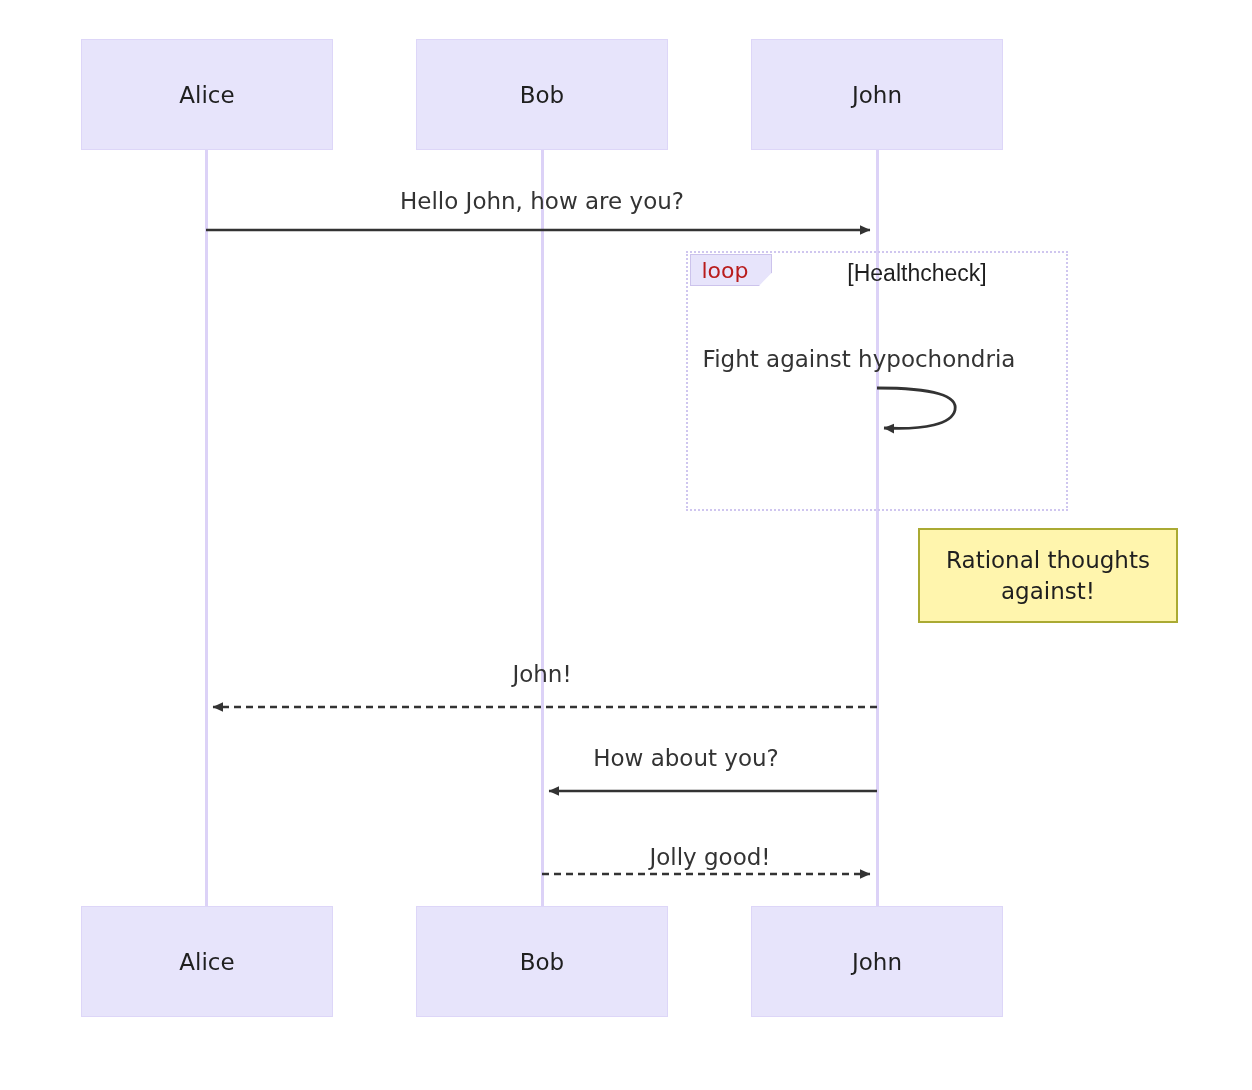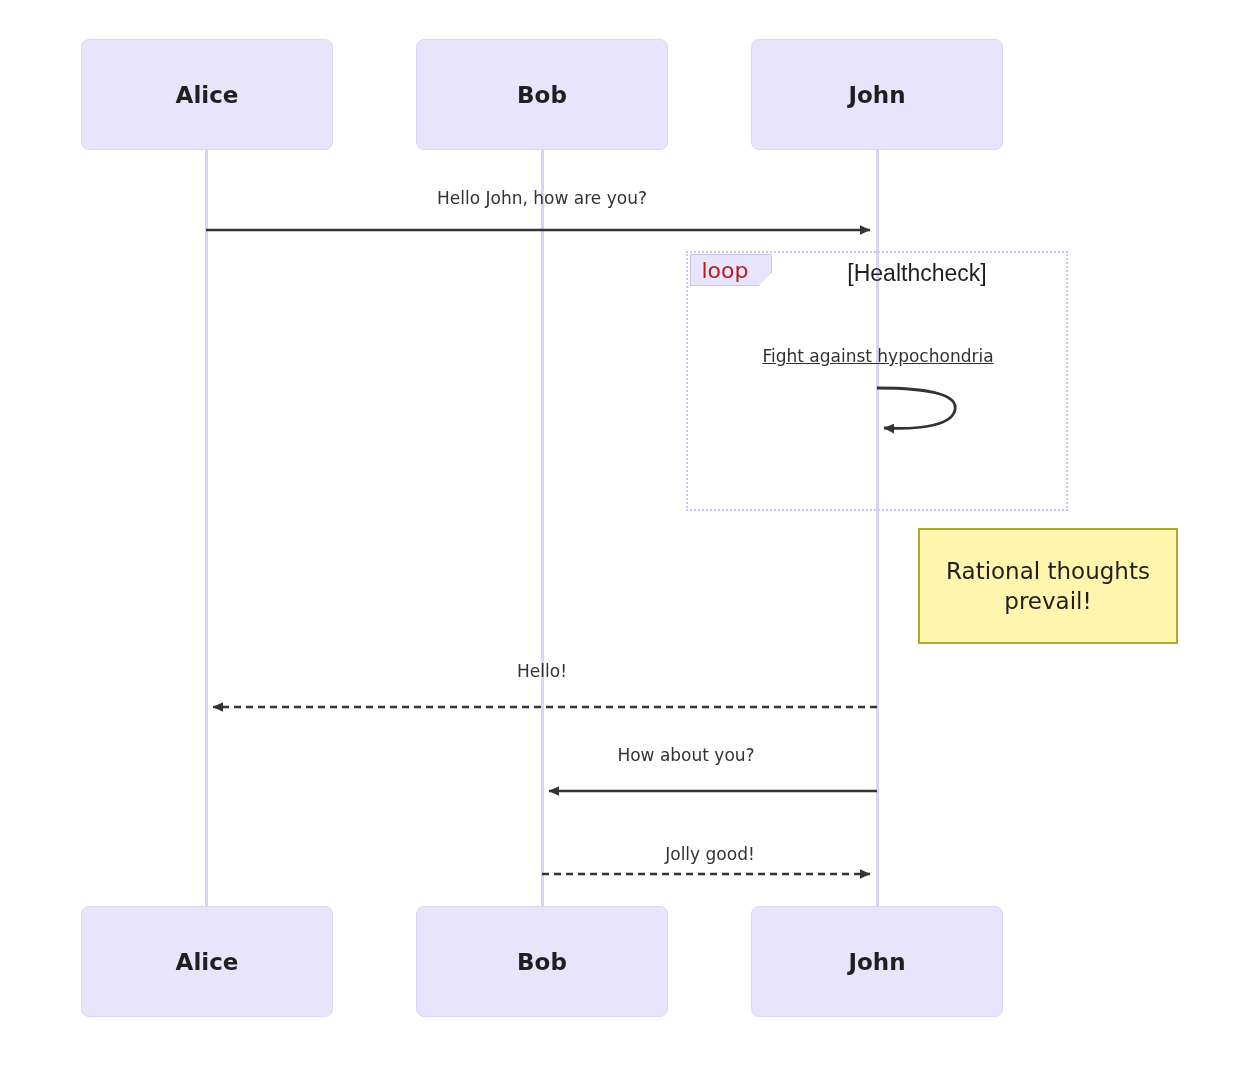--- a/index.html
+++ b/index.html
@@ -19,38 +19,37 @@
     left: 0;
     top: 0;
     width: 1252px;
     height: 1090px;
   }
   .actor-box {
     position: absolute;
     box-sizing: border-box;
     background: #e7e4fb;
     border: 1.4px solid #ddd6f8;
-    border-radius: 8px;
+    border-radius: 0;
     display: flex;
     align-items: center;
     justify-content: center;
     color: #1f1f1f;
     font-size: 23px;
     font-family: "DejaVu Sans", sans-serif;
-    font-weight: bold;
   }
   .lifeline {
     position: absolute;
     width: 3px;
     background: #dcd2f7;
   }
   .msg-label {
     position: absolute;
     color: #333333;
-    font-size: 17px;
+    font-size: 23px;
     white-space: nowrap;
     text-align: center;
     font-family: "DejaVu Sans", sans-serif;
   }
   .loop-box {
     position: absolute;
     box-sizing: border-box;
     border: 2.5px dotted #cfc6ef;
     background: transparent;
   }
@@ -107,24 +106,24 @@
   <div class="lifeline" style="left:204.5px; top:150px; height:756px;"></div>
   <div class="lifeline" style="left:540.5px; top:150px; height:756px;"></div>
   <div class="lifeline" style="left:875.5px; top:150px; height:756px;"></div>
 
   <div class="loop-box" style="left:686px; top:251px; width:382px; height:260px;"></div>
   <div class="loop-tag" style="left:690px; top:254px; width:82px; height:32px;">
     <span>loop</span>
   </div>
   <div class="loop-cond" style="left:817px; top:260px; width:200px;">[Healthcheck]</div>
 
-  <div class="note-box" style="left:918px; top:528px; width:260px; height:116px;">
+  <div class="note-box" style="left:918px; top:528px; width:260px; height:95px;">
     <div>
       <div>Rational thoughts</div>
-      <div>prevail!</div>
+      <div>against!</div>
     </div>
   </div>
 
   <div class="actor-box" style="left:81px; top:39px; width:252px; height:111px;">
     <span>Alice</span>
   </div>
   <div class="actor-box" style="left:416px; top:39px; width:252px; height:111px;">
     <span>Bob</span>
   </div>
   <div class="actor-box" style="left:751px; top:39px; width:252px; height:111px;">
@@ -157,21 +156,21 @@
 
     <line x1="877" y1="707" x2="213" y2="707" stroke="#333333" stroke-width="2.6" stroke-dasharray="7,5" marker-end="url(#ah-left)"></line>
 
     <line x1="877" y1="791" x2="549" y2="791" stroke="#333333" stroke-width="2.6" marker-end="url(#ah-left)"></line>
 
     <line x1="542" y1="874" x2="870" y2="874" stroke="#333333" stroke-width="2.6" stroke-dasharray="7,5" marker-end="url(#ah-right)"></line>
   </svg>
 
   <div class="msg-label" style="left:342px; top:188px; width:400px;">Hello John, how are you?</div>
 
-  <div class="msg-label" style="left:713px; top:346px; width:330px;text-decoration:underline;">Fight against hypochondria</div>
+  <div class="msg-label" style="left:694px; top:346px; width:330px;">Fight against hypochondria</div>
 
-  <div class="msg-label" style="left:442px; top:661px; width:200px;">Hello!</div>
+  <div class="msg-label" style="left:442px; top:661px; width:200px;">John!</div>
 
   <div class="msg-label" style="left:586px; top:745px; width:200px;">How about you?</div>
 
   <div class="msg-label" style="left:634px; top:844px; width:152px;">Jolly good!</div>
 
 </div>
 
 </body></html>

